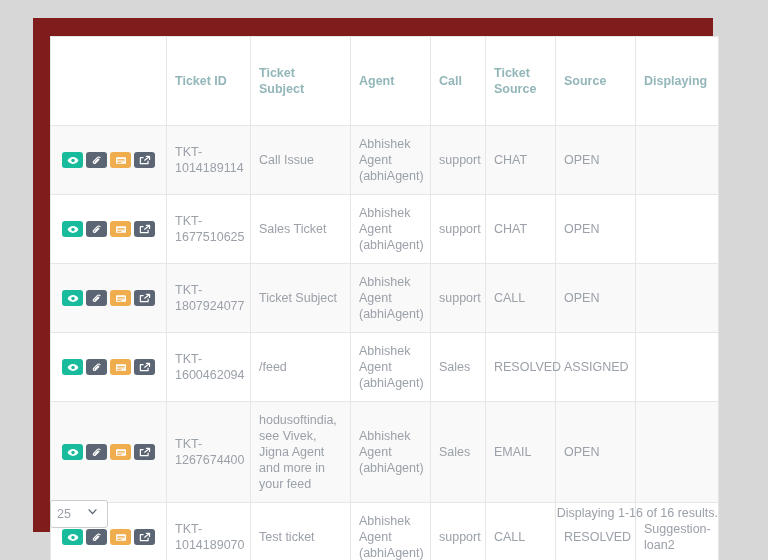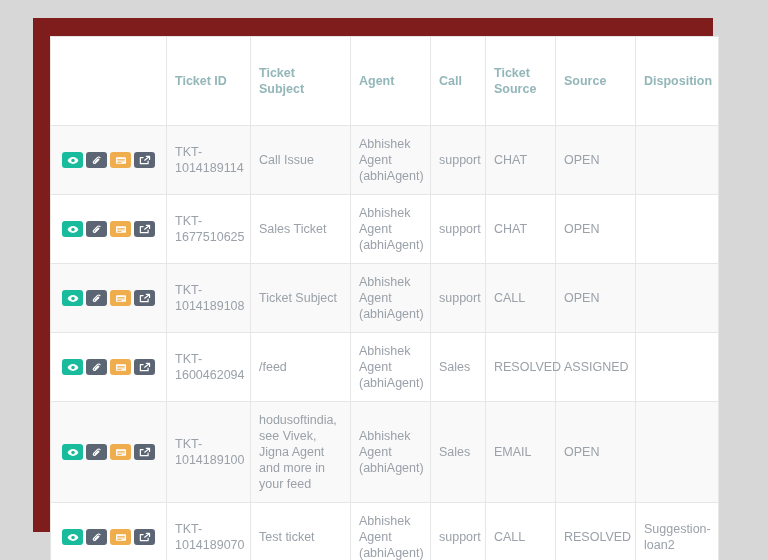--- a/index.html
+++ b/index.html
@@ -167,21 +167,21 @@
       </colgroup>
       <thead>
         <tr>
           <th></th>
           <th>Ticket ID</th>
           <th>Ticket Subject</th>
           <th>Agent</th>
           <th>Call</th>
           <th>Ticket Source</th>
           <th>Source</th>
-          <th>Disposition</th>
+          <th>Displaying</th>
         </tr>
       </thead>
       <tbody id="tickets-body">
           <tr class="odd">
             <td class="actions-cell"><button class="act-btn act-eye" style="background: rgb(24, 188, 156);">
                 <svg width="12" height="11" viewBox="0 0 14 12">
                   <path d="M7 2C3.8 2 1.5 4.3 0.7 6c0.8 1.7 3.1 4 6.3 4s5.5-2.3 6.3-4C12.5 4.3 10.2 2 7 2z" fill="#ffffff"></path>
                   <circle cx="7" cy="6" r="2" fill="#18bc9c"></circle>
                 </svg>
               </button><button class="act-btn act-paperclip" style="background: rgb(92, 101, 115);">
@@ -256,21 +256,21 @@
                   <rect x="2.6" y="4.2" width="8.8" height="1" fill="#f0ad4e"></rect>
                   <rect x="2.6" y="6" width="8.8" height="1" fill="#f0ad4e"></rect>
                   <rect x="2.6" y="7.8" width="5" height="1" fill="#f0ad4e"></rect>
                 </svg>
               </button><button class="act-btn act-share" style="background: rgb(92, 101, 115);">
                 <svg width="12" height="11" viewBox="0 0 14 12">
                   <path d="M10.6 6.6v3.1H1.6V2.6h3.2" fill="none" stroke="#ffffff" stroke-width="1.4" stroke-linecap="round" stroke-linejoin="round"></path>
                   <path d="M6.6 5.6L12.2 1.3M8.6 1.2h3.7v3.6" fill="none" stroke="#ffffff" stroke-width="1.4" stroke-linecap="round" stroke-linejoin="round"></path>
                 </svg>
               </button></td>
-            <td>TKT-1014189108</td>
+            <td>TKT-1807924077</td>
             <td>Ticket Subject</td>
             <td>Abhishek Agent (abhiAgent)</td>
             <td>support</td>
             <td>CALL</td>
             <td>OPEN</td>
             <td></td>
           </tr>
           <tr class="even">
             <td class="actions-cell"><button class="act-btn act-eye" style="background: rgb(24, 188, 156);">
                 <svg width="12" height="11" viewBox="0 0 14 12">
@@ -318,21 +318,21 @@
                   <rect x="2.6" y="4.2" width="8.8" height="1" fill="#f0ad4e"></rect>
                   <rect x="2.6" y="6" width="8.8" height="1" fill="#f0ad4e"></rect>
                   <rect x="2.6" y="7.8" width="5" height="1" fill="#f0ad4e"></rect>
                 </svg>
               </button><button class="act-btn act-share" style="background: rgb(92, 101, 115);">
                 <svg width="12" height="11" viewBox="0 0 14 12">
                   <path d="M10.6 6.6v3.1H1.6V2.6h3.2" fill="none" stroke="#ffffff" stroke-width="1.4" stroke-linecap="round" stroke-linejoin="round"></path>
                   <path d="M6.6 5.6L12.2 1.3M8.6 1.2h3.7v3.6" fill="none" stroke="#ffffff" stroke-width="1.4" stroke-linecap="round" stroke-linejoin="round"></path>
                 </svg>
               </button></td>
-            <td>TKT-1014189100</td>
+            <td>TKT-1267674400</td>
             <td>hodusoftindia, see Vivek, Jigna Agent and more in your feed</td>
             <td>Abhishek Agent (abhiAgent)</td>
             <td>Sales</td>
             <td>EMAIL</td>
             <td>OPEN</td>
             <td></td>
           </tr>
           <tr class="even">
             <td class="actions-cell"><button class="act-btn act-eye" style="background: rgb(24, 188, 156);">
                 <svg width="12" height="11" viewBox="0 0 14 12">
@@ -361,14 +361,21 @@
             <td>Abhishek Agent (abhiAgent)</td>
             <td>support</td>
             <td>CALL</td>
             <td>RESOLVED</td>
             <td>Suggestion-loan2</td>
           </tr>
         </tbody>
     </table>
   </div>
 
+  <div class="table-footer">
+    <select class="page-size-select" id="page-size-select"><option value="10">10</option><option value="25" selected="">25</option><option value="50">50</option><option value="100">100</option></select>
+    <svg class="select-chevron" viewBox="0 0 10 7">
+      <path d="M1 1 L5 5.4 L9 1" fill="none" stroke="#5c6573" stroke-width="1.6" stroke-linecap="round" stroke-linejoin="round"></path>
+    </svg>
+    <div class="results-text">Displaying 1-16 of 16 results.</div>
+  </div>
 
 </div>
 
 </body></html>

